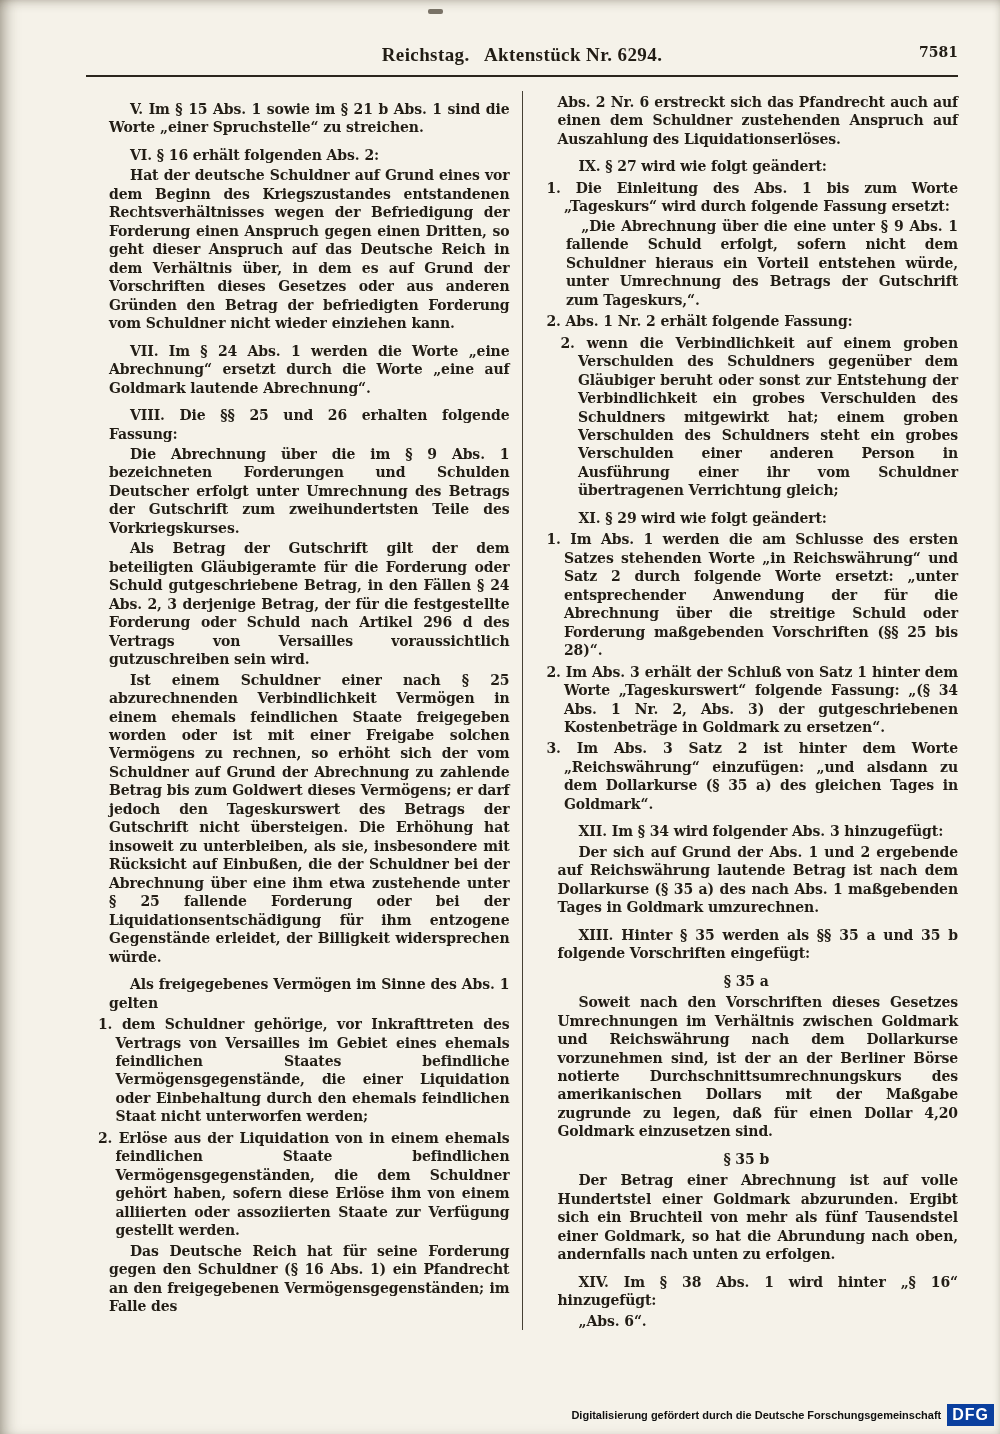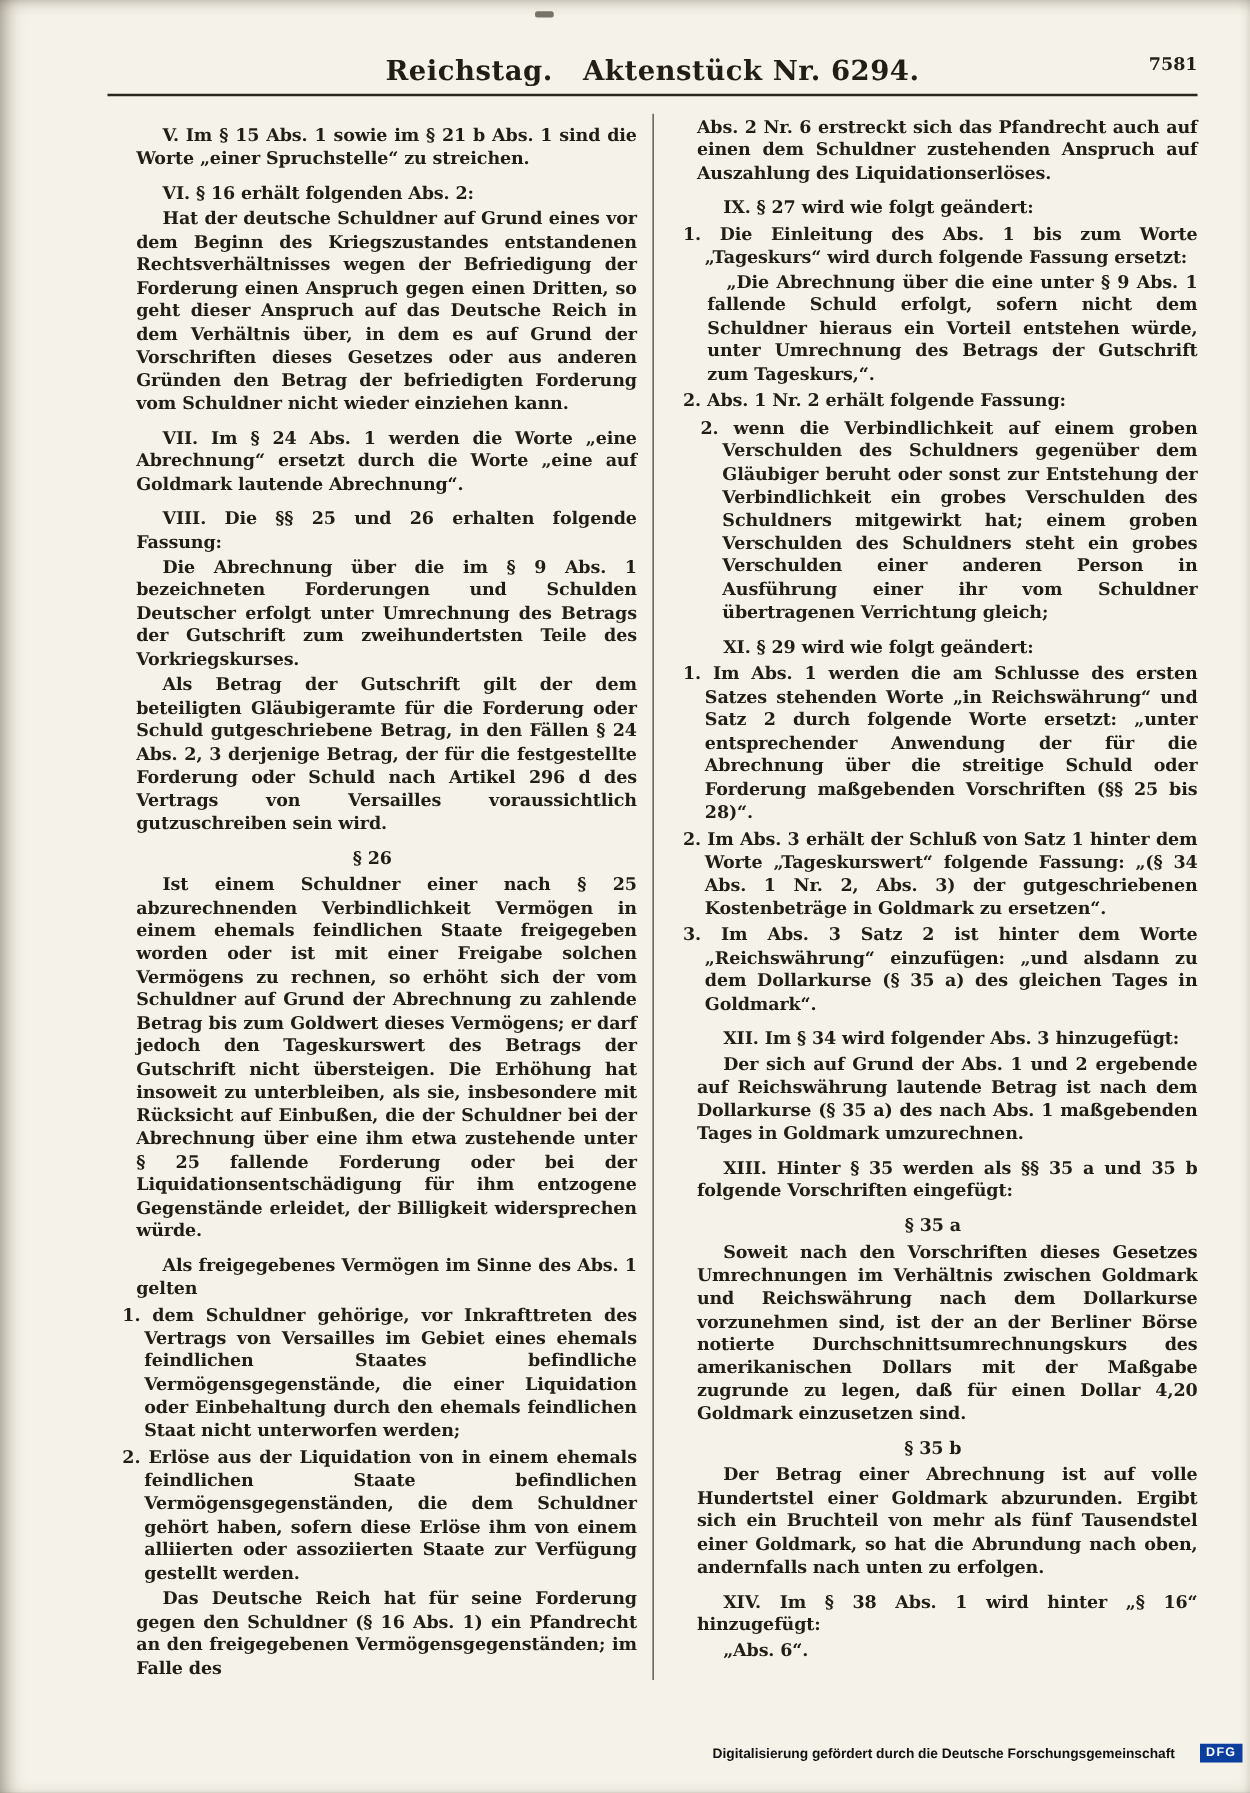--- a/index.html
+++ b/index.html
@@ -11,44 +11,44 @@
     font-family:"DejaVu Serif", serif;
     box-shadow: inset 12px 0 16px -9px rgba(55,45,25,.5),
                 inset -5px 0 10px -7px rgba(55,45,25,.3),
                 inset 0 10px 12px -9px rgba(55,45,25,.25);
   }
   .speck { position:absolute; top:9px; left:428px; width:15px; height:5px;
            background:#5a5346; border-radius:2px; opacity:.8; }
   .header-row { position:relative; height:26px; }
   .header-title {
     position:absolute; left:50%; transform:translateX(-50%);
-    font-size:22px; font-weight:bold; letter-spacing:.4px; white-space:pre;
+    font-size:19px; font-weight:bold; letter-spacing:.4px; white-space:pre;font-family:Liberation Serif, serif;
   }
   .page-number { position:absolute; right:0; top:0; font-size:14px; font-weight:bold; }
   .rule { height:2px; background:#2b261d; margin-top:5px; }
   .columns { display:grid; grid-template-columns:1fr 25px 1fr; margin-top:14px; }
   .divider { width:1px; background:#464034; justify-self:center; align-self:stretch; }
   .col {
     font-size:14px; line-height:1.32; text-align:justify;
     font-weight:bold; letter-spacing:-.1px;
   }
   .p { text-indent:1.5em; margin-top:2px;margin-left:23px; }
   .flush { text-indent:0; }
   .sp { margin-top:9px; }
   .h-sec { text-align:center; text-indent:0; margin-top:9px; margin-bottom:3px; }
   .item { padding-left:2.1em; text-indent:-1.25em; margin-top:3px; }
   .deep { padding-left:3.1em; }
   .qb { padding-left:.6em; text-indent:1.1em; margin-top:1px; }
   .footer {
-    position:absolute; right:6px; bottom:24px;
-    display:flex; align-items:center; gap:20px;
+    position:absolute; right:6px; bottom:8px;
+    display:flex; align-items:center; gap:6px;
     font-family:"Liberation Sans", sans-serif; font-size:11px; font-weight:bold; color:#101010;
   }
   .dfg {
-    background:#0a3f9e; color:#ffffff; font-size:10px; font-weight:bold;
+    background:#0a3f9e; color:#ffffff; font-size:16px; font-weight:bold;
     padding:2px 5px; letter-spacing:1px; font-family:"Liberation Sans", sans-serif;
   }
 </style>
 </head>
 <body>
 
 <div class="page">
 
   <div class="speck"></div>
 
@@ -61,21 +61,20 @@
   <div class="columns">
 
     <section class="col">
       <p class="p sp">V. Im § 15 Abs. 1 sowie im § 21 b Abs. 1 sind die Worte „einer Spruchstelle“ zu streichen.</p>
       <p class="p sp">VI. § 16 erhält folgenden Abs. 2:</p>
       <p class="p">Hat der deutsche Schuldner auf Grund eines vor dem Beginn des Kriegszustandes entstandenen Rechtsverhältnisses wegen der Befriedigung der Forderung einen Anspruch gegen einen Dritten, so geht dieser Anspruch auf das Deutsche Reich in dem Verhältnis über, in dem es auf Grund der Vorschriften dieses Gesetzes oder aus anderen Gründen den Betrag der befriedigten Forderung vom Schuldner nicht wieder einziehen kann.</p>
       <p class="p sp">VII. Im § 24 Abs. 1 werden die Worte „eine Abrechnung“ ersetzt durch die Worte „eine auf Goldmark lautende Abrechnung“.</p>
       <p class="p sp">VIII. Die §§ 25 und 26 erhalten folgende Fassung:</p>
       <p class="p">Die Abrechnung über die im § 9 Abs. 1 bezeichneten Forderungen und Schulden Deutscher erfolgt unter Umrechnung des Betrags der Gutschrift zum zweihundertsten Teile des Vorkriegskurses.</p>
       <p class="p">Als Betrag der Gutschrift gilt der dem beteiligten Gläubigeramte für die Forderung oder Schuld gutgeschriebene Betrag, in den Fällen § 24 Abs. 2, 3 derjenige Betrag, der für die festgestellte Forderung oder Schuld nach Artikel 296 d des Vertrags von Versailles voraussichtlich gutzuschreiben sein wird.</p>
-      <p class="h-sec">§ 26</p>
       <p class="p">Ist einem Schuldner einer nach § 25 abzurechnenden Verbindlichkeit Vermögen in einem ehemals feindlichen Staate freigegeben worden oder ist mit einer Freigabe solchen Vermögens zu rechnen, so erhöht sich der vom Schuldner auf Grund der Abrechnung zu zahlende Betrag bis zum Goldwert dieses Vermögens; er darf jedoch den Tageskurswert des Betrags der Gutschrift nicht übersteigen. Die Erhöhung hat insoweit zu unterbleiben, als sie, insbesondere mit Rücksicht auf Einbußen, die der Schuldner bei der Abrechnung über eine ihm etwa zustehende unter § 25 fallende Forderung oder bei der Liquidationsentschädigung für ihm entzogene Gegenstände erleidet, der Billigkeit widersprechen würde.</p>
       <p class="p sp">Als freigegebenes Vermögen im Sinne des Abs. 1 gelten</p>
       <p class="item">1. dem Schuldner gehörige, vor Inkrafttreten des Vertrags von Versailles im Gebiet eines ehemals feindlichen Staates befindliche Vermögensgegenstände, die einer Liquidation oder Einbehaltung durch den ehemals feindlichen Staat nicht unterworfen werden;</p>
       <p class="item">2. Erlöse aus der Liquidation von in einem ehemals feindlichen Staate befindlichen Vermögensgegenständen, die dem Schuldner gehört haben, sofern diese Erlöse ihm von einem alliierten oder assoziierten Staate zur Verfügung gestellt werden.</p>
       <p class="p">Das Deutsche Reich hat für seine Forderung gegen den Schuldner (§ 16 Abs. 1) ein Pfandrecht an den freigegebenen Vermögensgegenständen; im Falle des</p>
     </section>
 
     <div class="divider"></div>
 
     <section class="col">

